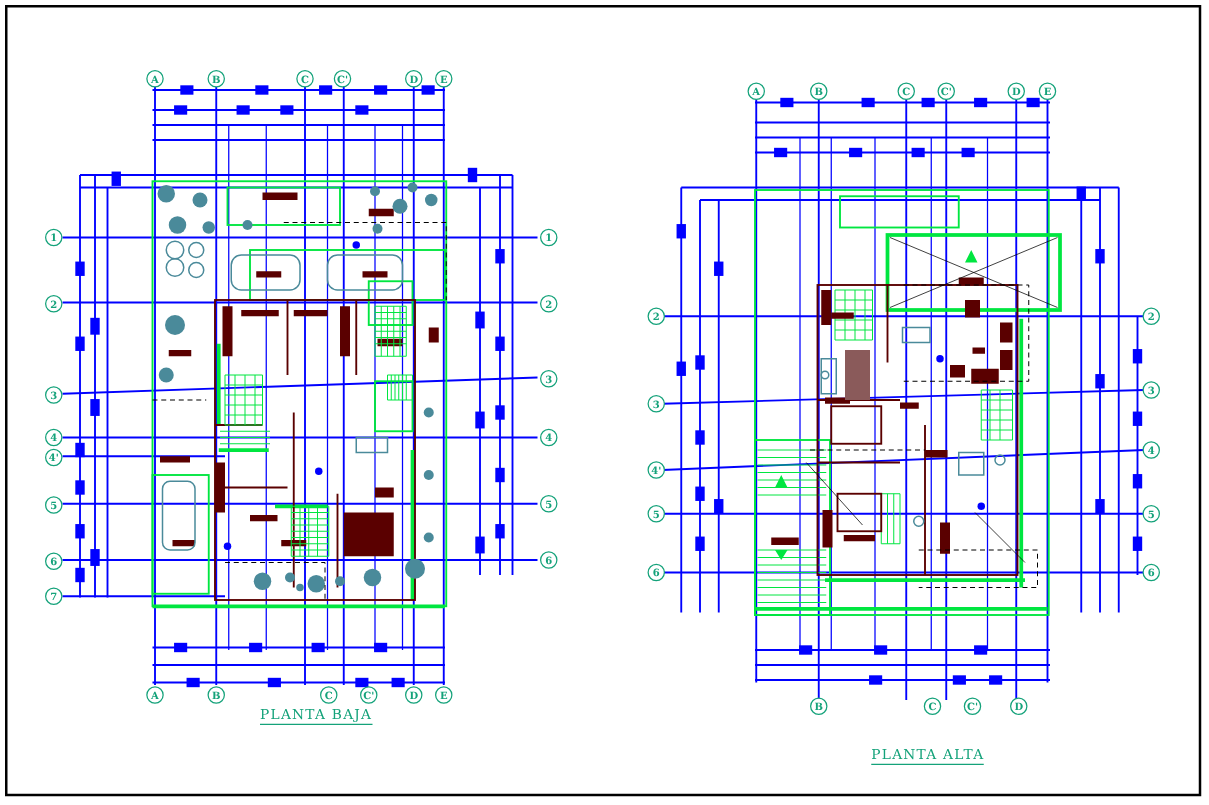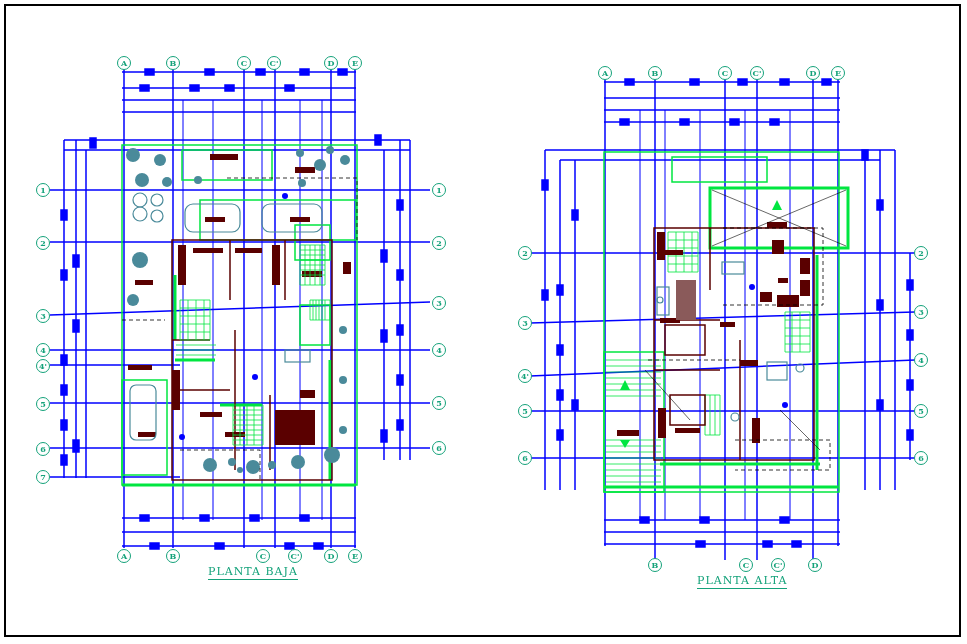--- a/index.html
+++ b/index.html
@@ -393,13 +393,13 @@
 </div>
 <div>
   <span class="axis-label" style="left:914px;top:246px">2</span>
   <span class="axis-label" style="left:914px;top:305px">3</span>
   <span class="axis-label" style="left:914px;top:353px">4</span>
   <span class="axis-label" style="left:914px;top:404px">5</span>
   <span class="axis-label" style="left:914px;top:451px">6</span>
 </div>
 
 <div class="title" style="left:208px;top:565px">PLANTA BAJA</div>
-<div class="title" style="left:697px;top:574px">PLANTA ALTA</div>
+<div class="title" style="left:697px;top:597px">PLANTA ALTA</div>
 
 </body></html>

